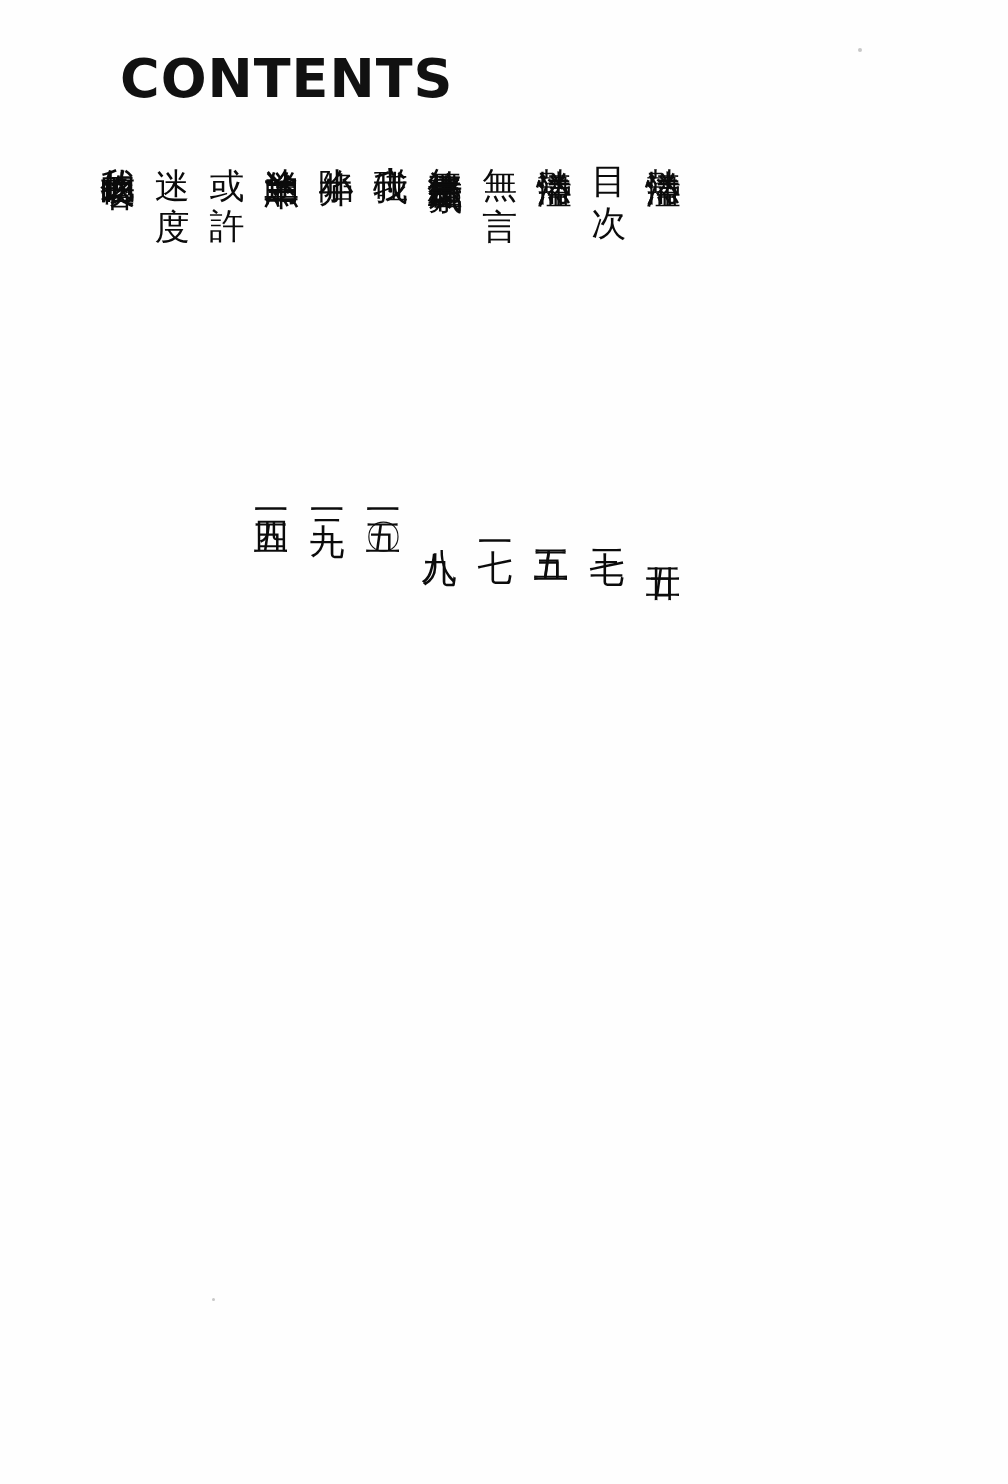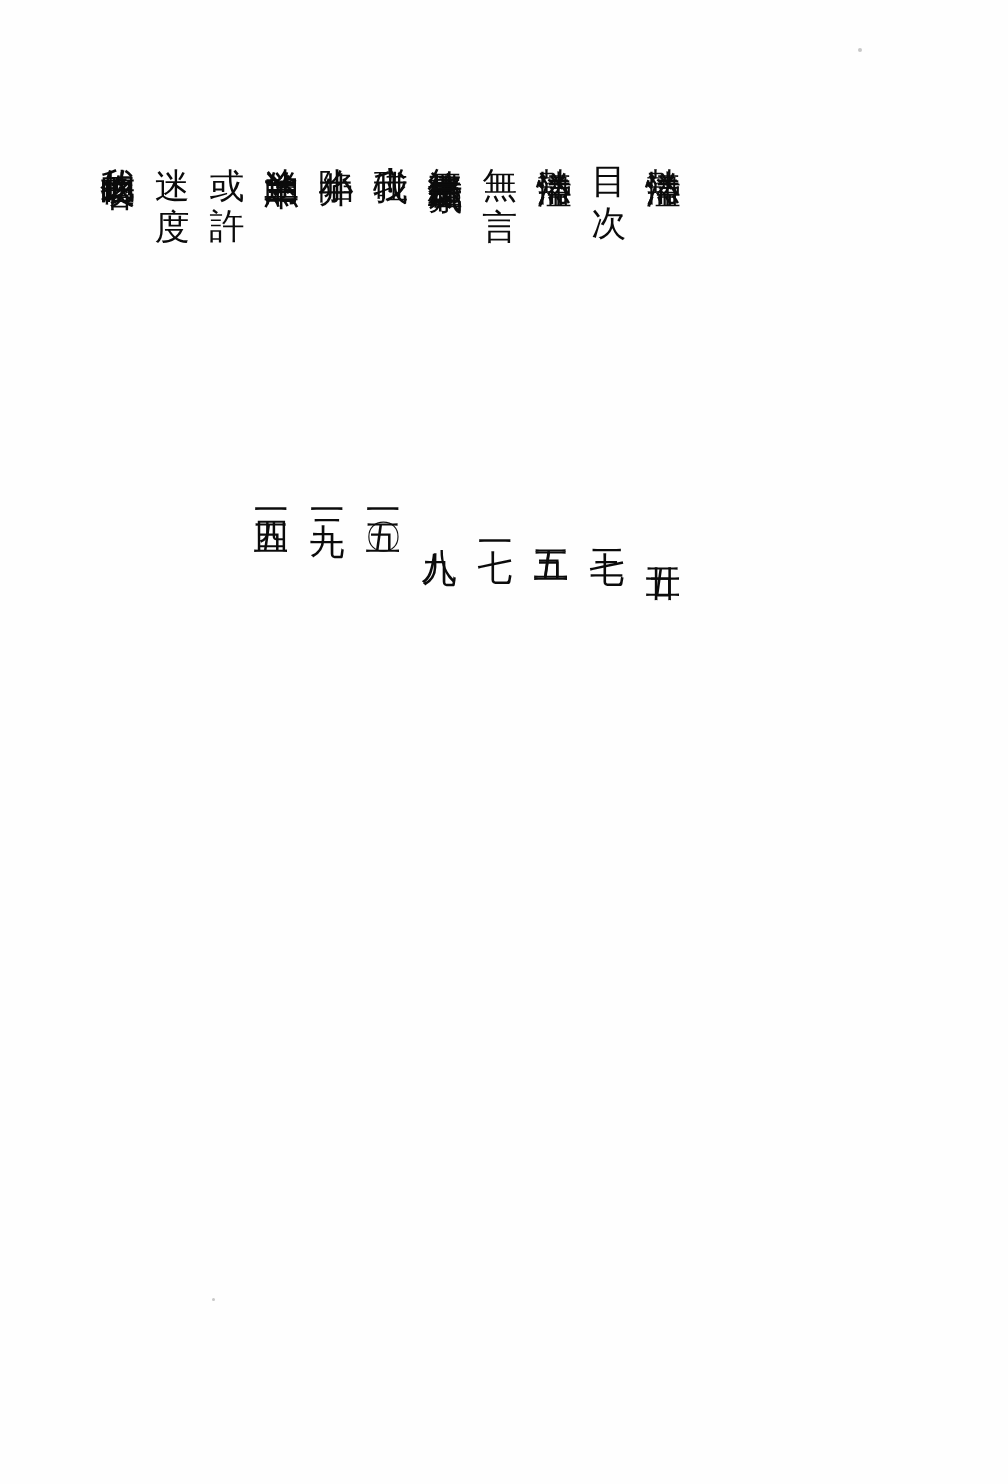--- a/index.html
+++ b/index.html
@@ -115,20 +115,21 @@
   }
 </style>
 </head>
 <body>
 
 <div class="page">
 
   <div class="speck" style="left:858px; top:48px; width:4px; height:4px;"></div>
   <div class="speck" style="left:212px; top:1298px; width:3px; height:3px;"></div>
 
+  <div class="contents-title">CONTENTS</div>
 
   <div class="toc">
 
     <div class="toc-entry">
       <span class="toc-title">熱情洋溢</span>
     </div>
     <div class="toc-entry">
       <span class="toc-title">目　次</span>
     </div>
     <div class="toc-entry">

